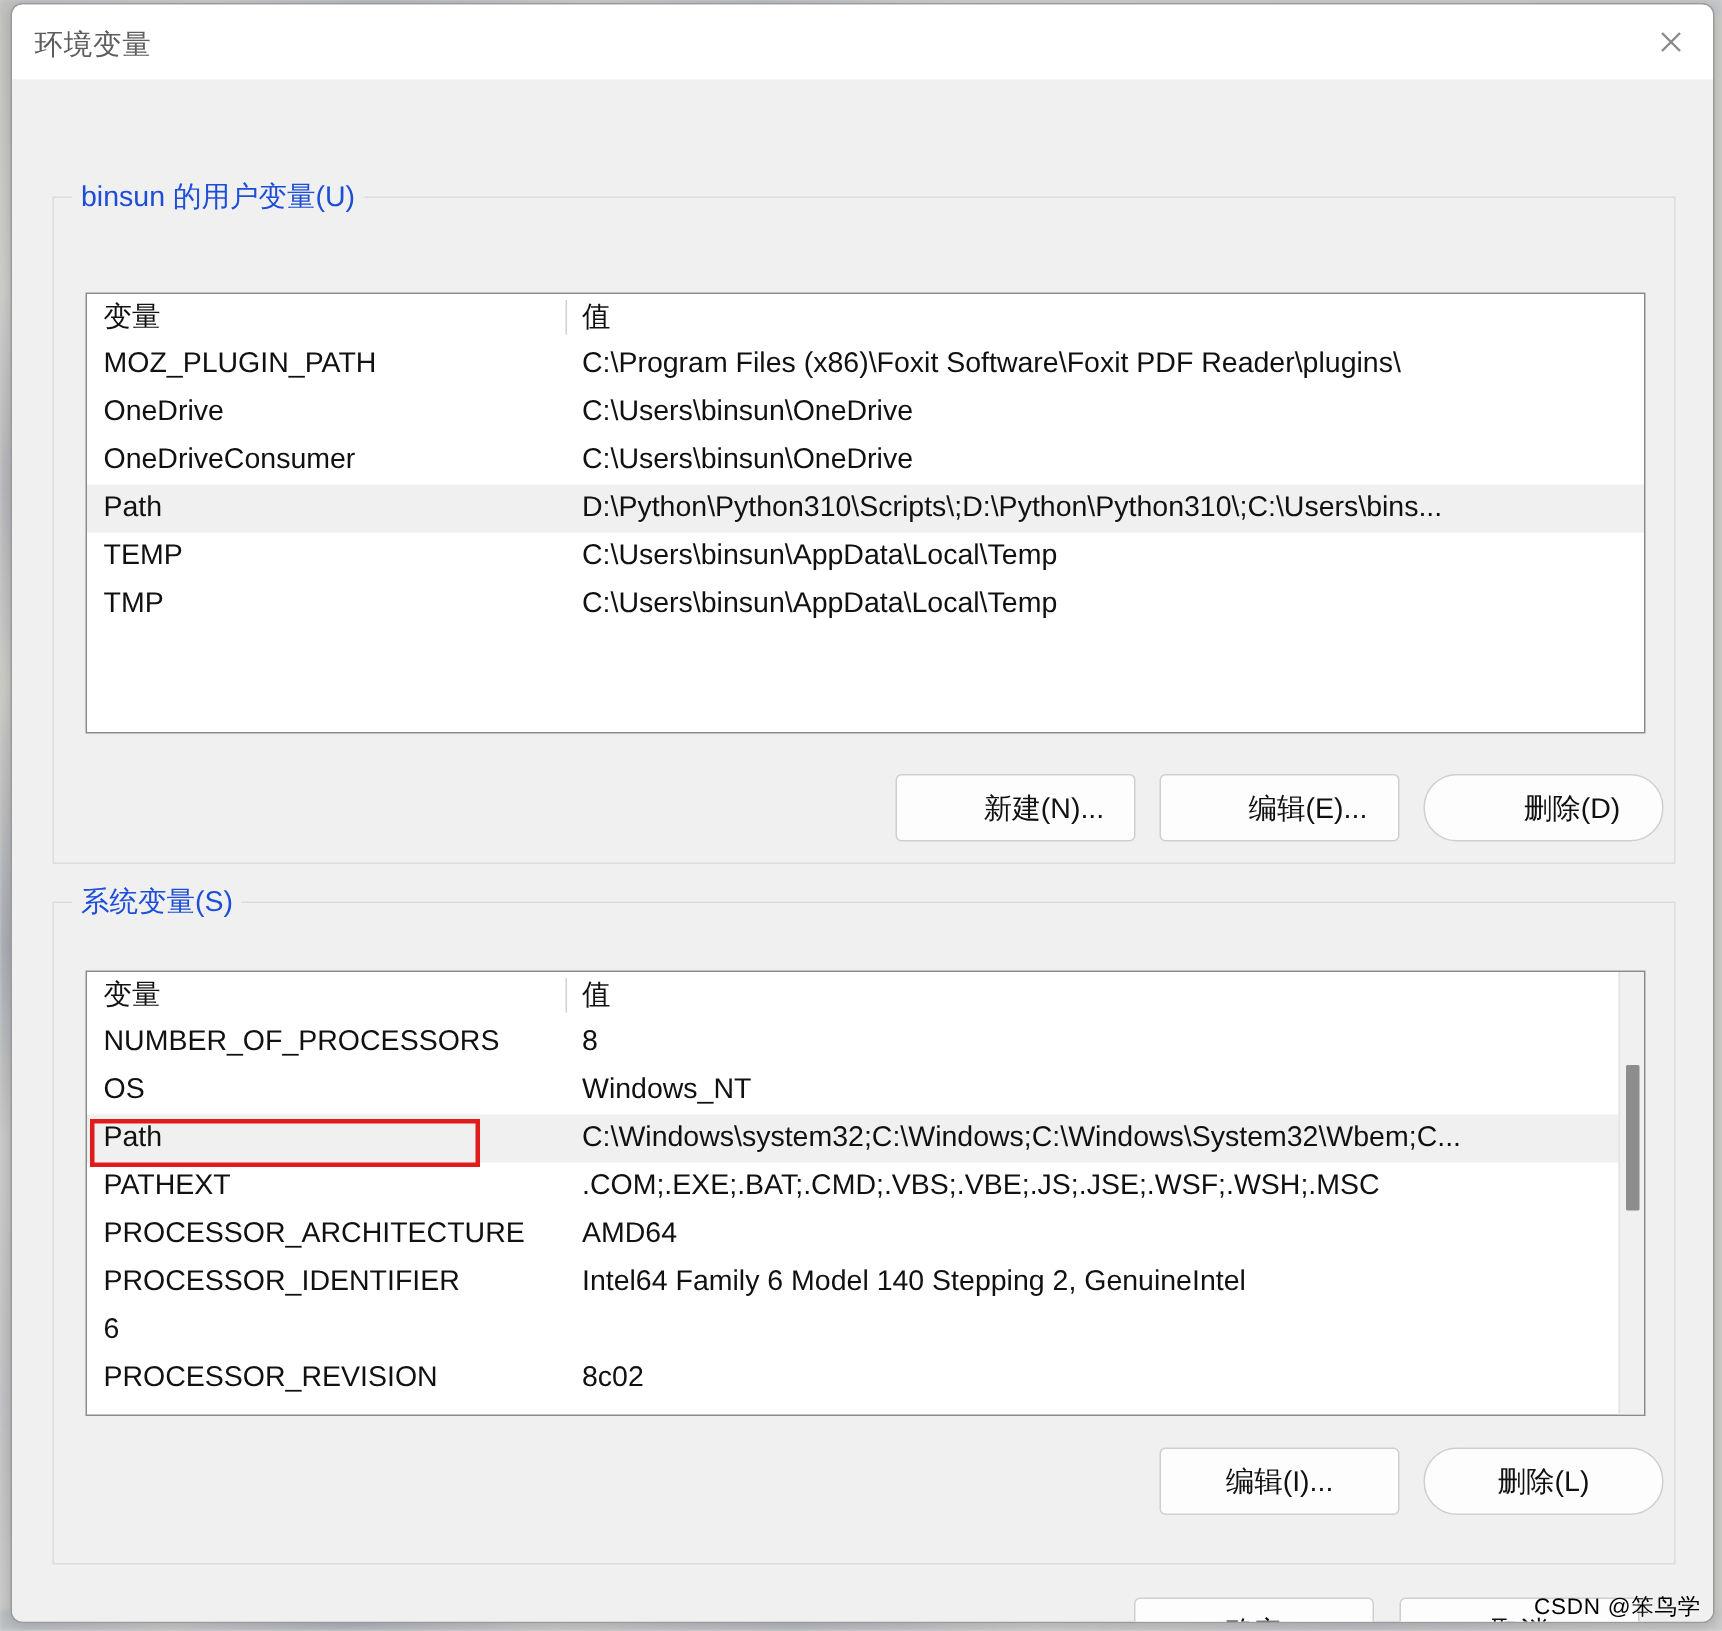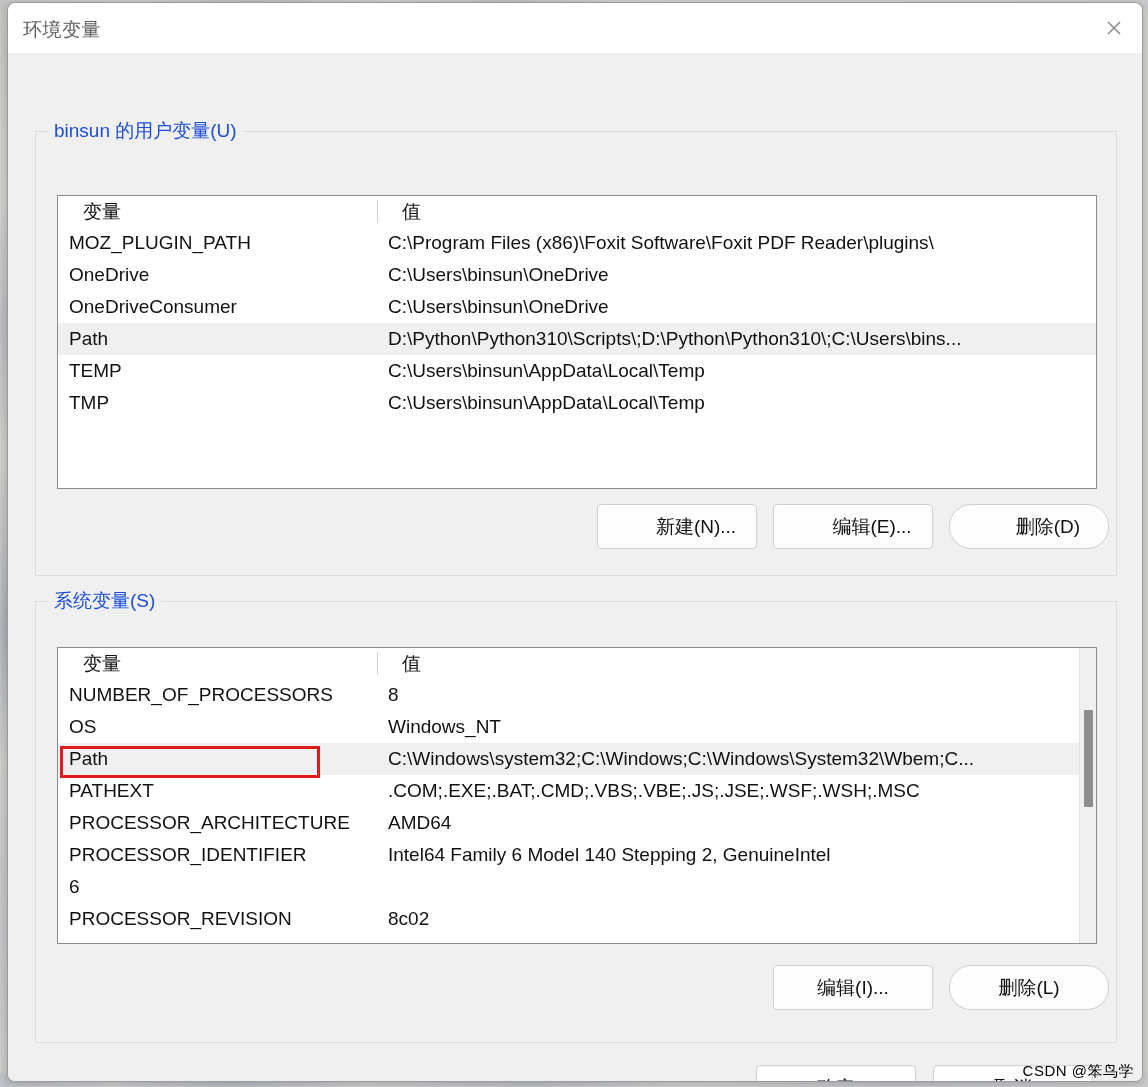--- a/index.html
+++ b/index.html
@@ -93,21 +93,21 @@
 
   .lv-header {
     position: relative;
     height: 31px;
     background: #ffffff;
     display: flex;
     align-items: center;
   }
   .lv-header .col {
     font-size: 19px; color: #111;
-    padding-left: 25px;
+    padding-left: 11px;
     height: 31px;
     line-height: 31px;
   }
   .col-var { width: 319px; }
   .col-val { flex: 1; }
   .hdr-divider {
     position: absolute;
     left: 319px; top: 4px;
     width: 1px; height: 23px;
     background: #d2d2d2;
@@ -164,21 +164,21 @@
     border: 1px solid #cfcfcf;
     border-radius: 4px;
     font-size: 19px;
     color: #111;
     display: flex;
     align-items: center;
     justify-content: center;
     cursor: pointer;
     font-family: "Liberation Sans", "DejaVu Sans", sans-serif;
   }
-  .btn-row-user { top: 372px; padding-left: 44px; }
+  .btn-row-user { top: 384px; padding-left: 44px; }
   .btn-row-sys  { top: 363px; }
   .btn-w { width: 160px; height: 45px; }
   .btn-x1 { left: 561px; }
   .btn-x2 { left: 737px; }
   .btn-x3 { left: 913px; border-radius: 22px; }
 
   .btn-footer { width: 160px; height: 45px; top: 1012px; }
   #btn-ok { left: 748px; }
   #btn-cancel { left: 925px; }
 

